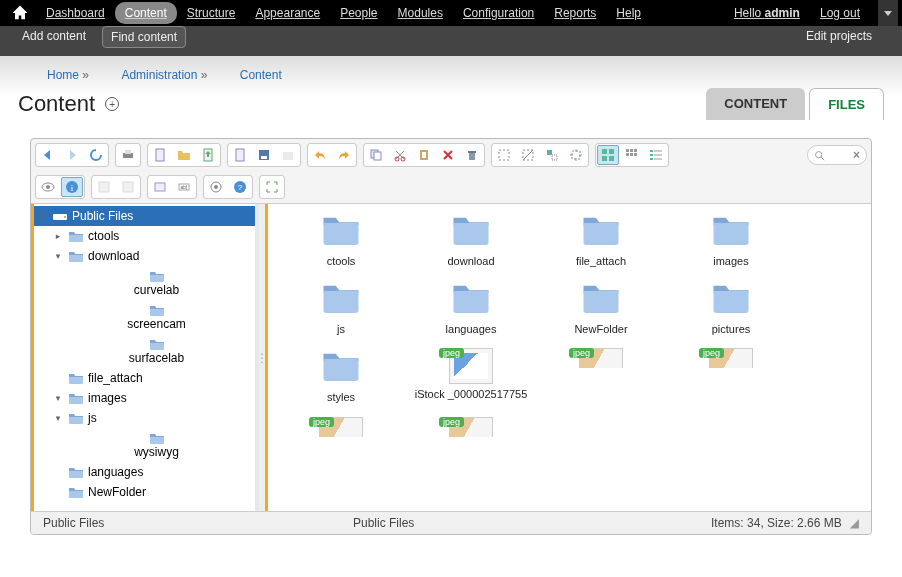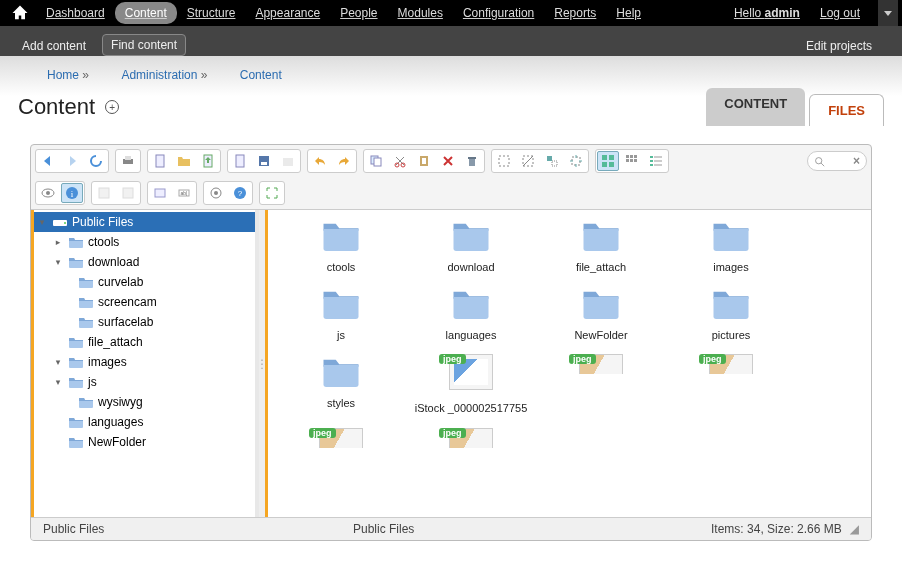--- a/index.html
+++ b/index.html
@@ -8,36 +8,36 @@
   
   .admin-bar { background: #000; height: 26px; display: flex; align-items: center; color: #ccc; padding: 0 4px; text-decoration: underline; }
   .admin-bar .home-icon { width: 20px; height: 20px; display: flex; align-items: center; justify-content: center; margin: 0 6px; }
   .admin-bar .menu-item { padding: 4px 10px; color: #ddd; cursor: pointer; font-size: 12px; }
   .admin-bar .menu-item.active { background: #888; border-radius: 10px; color: #fff; }
   .admin-bar .spacer { flex: 1; }
   .admin-bar .hello b { font-weight: bold; }
   .admin-bar .dropdown-toggle { width: 20px; display:flex; align-items:center; justify-content:center; margin-left:8px; background:#333; height:26px;}
   
   
-  .shortcut-bar { background: #444; height: 30px; display: flex; align-items: flex-end; padding: 0 14px; color: #eee; }
+  .shortcut-bar { background: #444; height: 30px; display: flex; align-items: flex-start; padding: 0 14px; color: #eee; }
   .shortcut-bar .sc-item { padding: 3px 8px; margin-right: 8px; font-size: 12px; cursor:pointer; }
   .shortcut-bar .sc-item.boxed { border: 1px solid #888; border-radius: 4px; background: #555; }
   .shortcut-bar .sc-spacer { flex: 1; }
   
   
   .content-wrap { background: linear-gradient(#ddd, #fff 40px); padding: 12px 18px 8px; }
   .breadcrumb { font-size: 12px; color: #666; margin-bottom: 6px; }
   .breadcrumb a { color: #2b6cb0; text-decoration:none; cursor:pointer;margin-left:29px; }
   .title-row { display: flex; align-items: center; }
   .page-title { font-size: 22px; font-weight: normal; color: #222; }
   .plus-icon { margin-left: 10px; width:14px; height:14px; border:1px solid #555; border-radius:50%; display:flex; align-items:center; justify-content:center; font-size:10px; color:#555;}
   .tabs { margin-left:auto; display:flex; }
   .tab { padding: 8px 18px; font-size: 13px; font-weight: bold; cursor:pointer; border-radius: 6px 6px 0 0; }
   .tab.inactive { background: #ccc; color:#333; margin-right:4px;}
-  .tab.active { background: #fff; color:#c2410c; border:1px solid #bbb; border-bottom:none;margin-top:6px;}
+  .tab.active { background: #fff; color:#15803d; border:1px solid #bbb; border-bottom:none;}
   
   
   .fm-container { margin: 10px 30px; border: 1px solid #bbb; border-radius: 4px; background: #f4f4f4; overflow:hidden;}
   
   
   .toolbar-row { display:flex; padding: 4px; gap: 6px; align-items:center; }
   .toolbar-group { display:flex; gap:2px; background: #fff; border:1px solid #ccc; border-radius:3px; padding:1px;}
   .tb-btn { width: 22px; height: 20px; display:flex; align-items:center; justify-content:center; cursor:pointer; border-radius:2px;}
   .tb-btn svg { width:14px; height:14px; }
   .tb-btn.active { background:#cde4f7; border:1px solid #7ab; }
@@ -52,30 +52,30 @@
   .icons-pane { flex:1; background:#fff; overflow-y:auto; padding:8px; border-left:3px solid #f5a623;}
   .tree-pane-border { border-left:3px solid #f5a623; }
   
   .tree-root { padding:2px 0;}
   .tree-item { display:flex; align-items:center; padding: 3px 4px; cursor:pointer; font-size:12px; }
   .tree-item .toggle { width:12px; text-align:center; color:#666; font-size:9px;}
   .tree-item .ticon { width:16px; height:14px; margin:0 4px;}
   .tree-item.selected { background: #2b6fb6; color:#fff; }
   .tree-item.depth-0 { padding-left: 2px; }
   .tree-item.depth-1 { padding-left: 18px; }
-  .tree-item.depth-2 { padding-left: 28px; }
+  .tree-item.depth-2 { padding-left: 28px; flex-direction: column; }
   
   
   .grid { display:flex; flex-wrap:wrap; }
   .grid-item { width: 130px; text-align:center; margin-bottom: 12px; font-size:12px; cursor:pointer;}
   .folder-icon { width:42px; height:36px; margin: 0 auto 4px;}
   .thumb { width:44px; height:36px; margin:0 auto 4px; position:relative; border:1px solid #ccc; background:#f5f5f5; overflow:hidden;}
   .thumb::after { content:''; position:absolute; inset:4px; background: linear-gradient(135deg,#6ba3e0 40%, #fff 40%);}
   .badge { position:absolute; top:0; left:-6px; background:#4caf50; color:#fff; font-size:9px; padding:0 4px; border-radius:3px; z-index:2;}
-  .thumb-wrap { position: relative; width:56px; margin: 0 auto 12px; font-weight: bold; }
+  .thumb-wrap { position: relative; width:56px; margin: 0 auto 4px; }
   .thumb-wrap .badge { top: 0; left: -4px; }
   .thumb2 { width:44px; height:36px; margin:0 auto; border:1px solid #ccc; background: linear-gradient(120deg,#e8c898 40%,#f5f5f5 40%);}
   
   
   .status-bar { border-top:1px solid #ccc; background:#f0f0f0; display:flex; padding:4px 12px; font-size:12px; color:#444;}
   .status-bar .st-left { flex:0 0 310px; }
   .status-bar .st-mid { flex:1;}
   .status-bar .st-right { }
   .grip { margin-left:8px; color:#999;}
   

